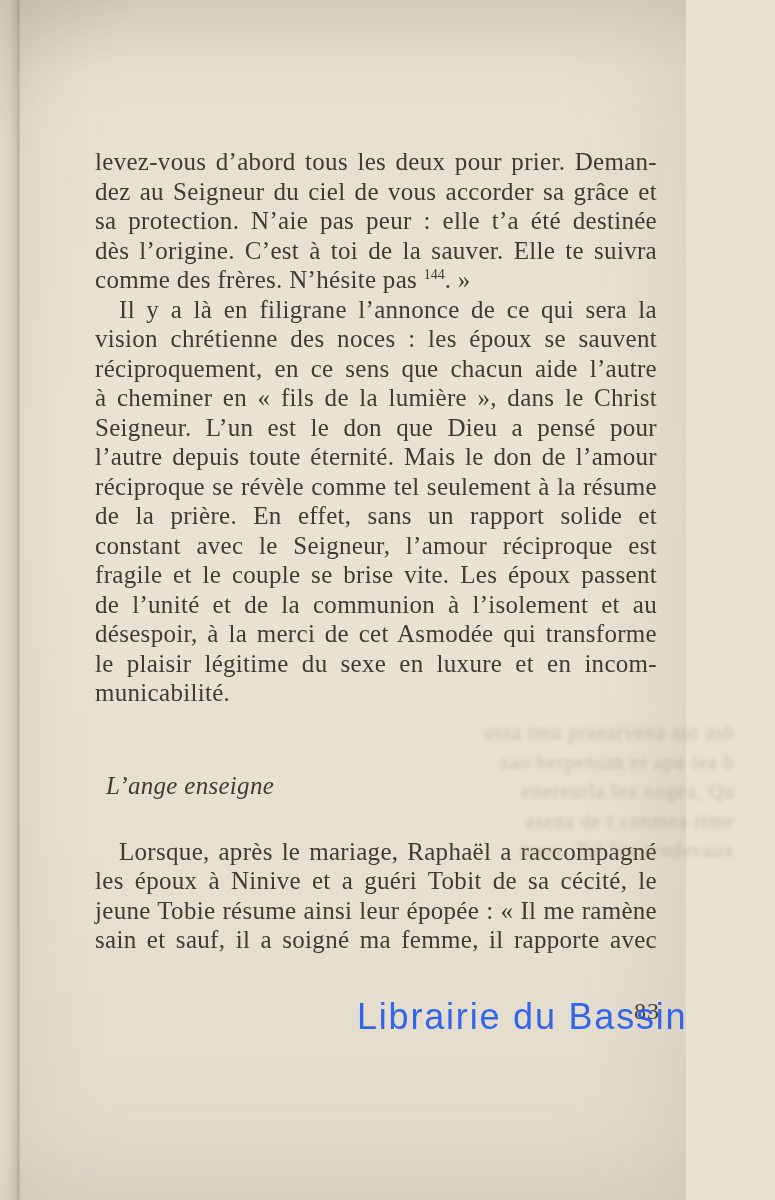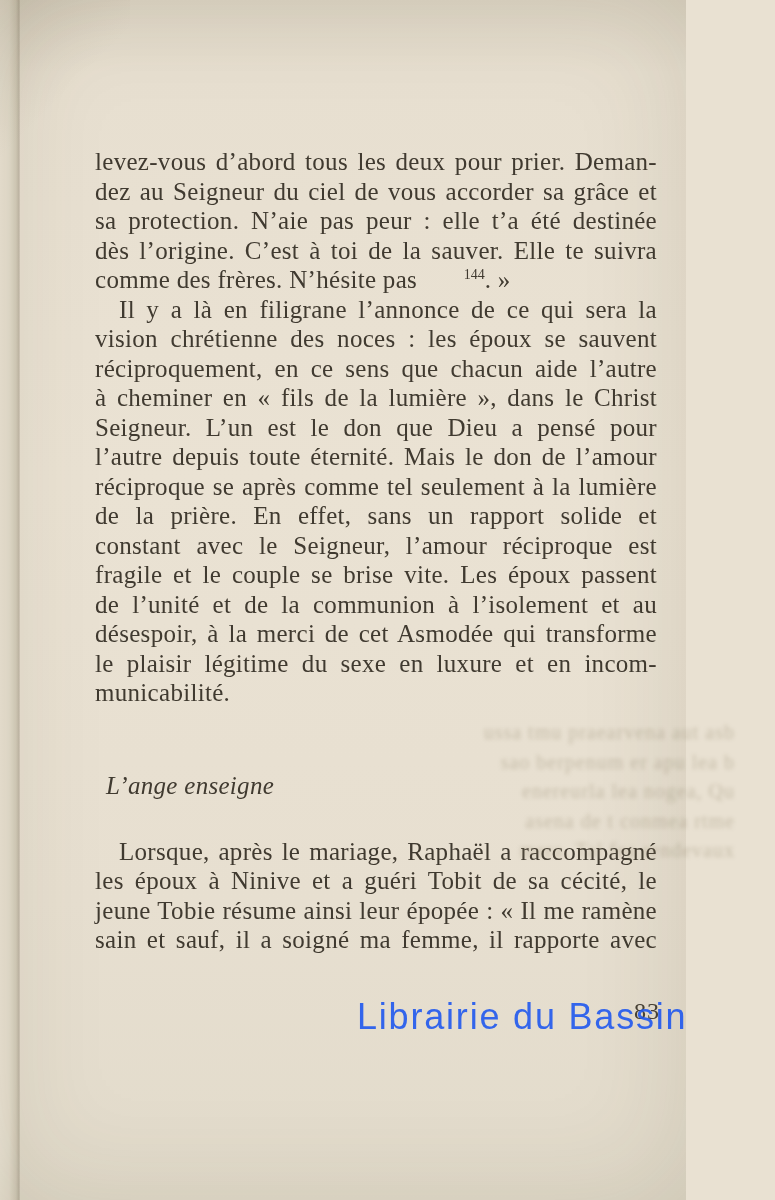--- a/index.html
+++ b/index.html
@@ -54,21 +54,20 @@
     text-align-last: left;
   }
   .para.indent .line-list .line:first-child {
     text-indent: 24px;
   }
   sup.note {
     font-size: 0.56em;
     vertical-align: super;
     line-height: 0;
     letter-spacing: 0;
-    margin-left: 40px;
   }
   .section-heading {
     font-style: italic;
     margin-top: 63px;
     margin-bottom: 0;
     padding-left: 11px;
     font-size: 25px;
     line-height: 30px;
     font-weight: normal;
   }
@@ -132,21 +131,21 @@
     </div>
 
     <div class="para indent">
       <div class="line-list">
           <div class="line">Il y a là en filigrane l’annonce de ce qui sera la</div>
           <div class="line">vision chrétienne des noces : les époux se sauvent</div>
           <div class="line">réciproquement, en ce sens que chacun aide l’autre</div>
           <div class="line">à cheminer en « fils de la lumière », dans le Christ</div>
           <div class="line">Seigneur. L’un est le don que Dieu a pensé pour</div>
           <div class="line">l’autre depuis toute éternité. Mais le don de l’amour</div>
-          <div class="line">réciproque se après comme tel seulement à la lumière</div>
+          <div class="line">réciproque se révèle comme tel seulement à la résume</div>
           <div class="line">de la prière. En effet, sans un rapport solide et</div>
           <div class="line">constant avec le Seigneur, l’amour réciproque est</div>
           <div class="line">fragile et le couple se brise vite. Les époux passent</div>
           <div class="line">de l’unité et de la communion à l’isolement et au</div>
           <div class="line">désespoir, à la merci de cet Asmodée qui transforme</div>
           <div class="line">le plaisir légitime du sexe en luxure et en incom-</div>
         </div>
       <div class="line end">municabilité.</div>
     </div>
 

